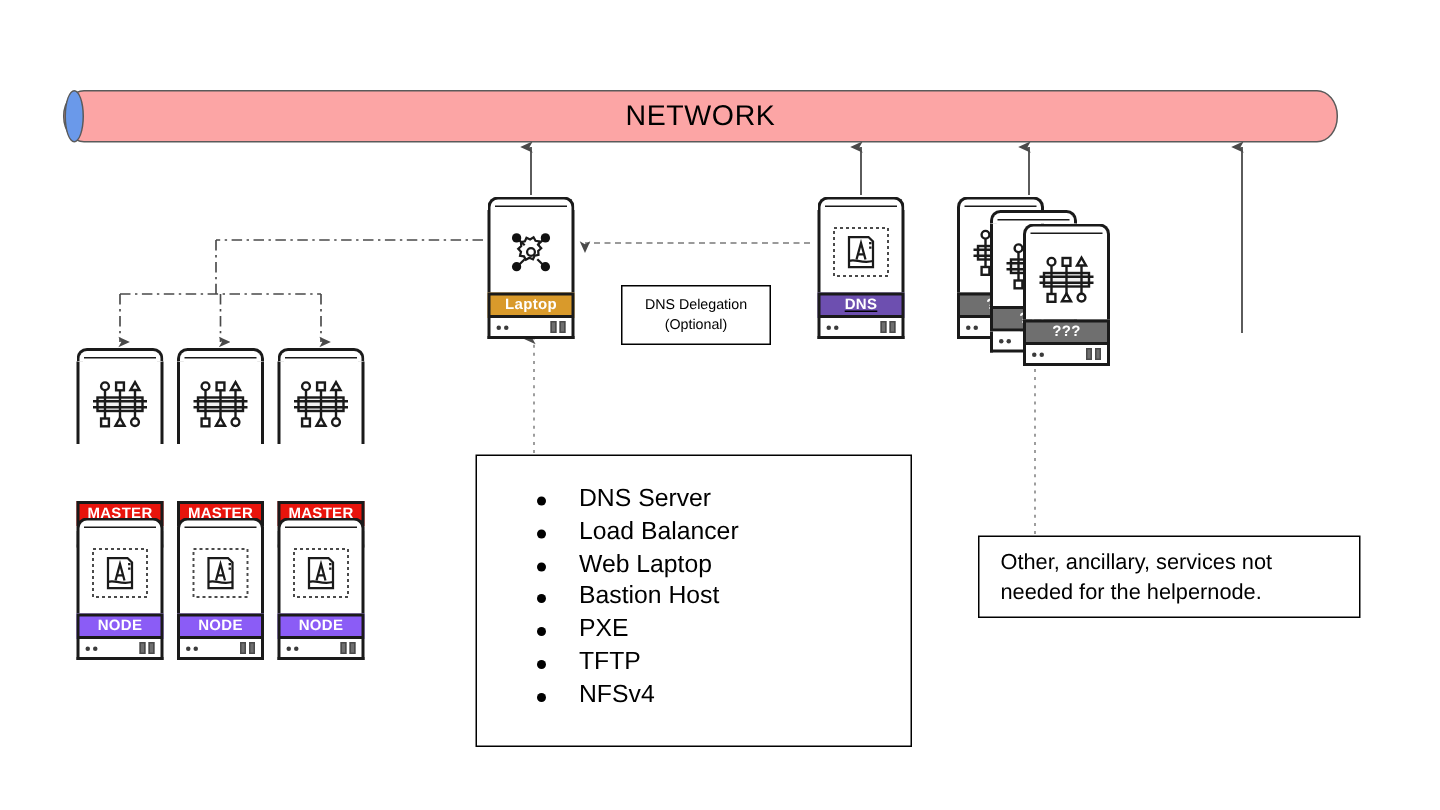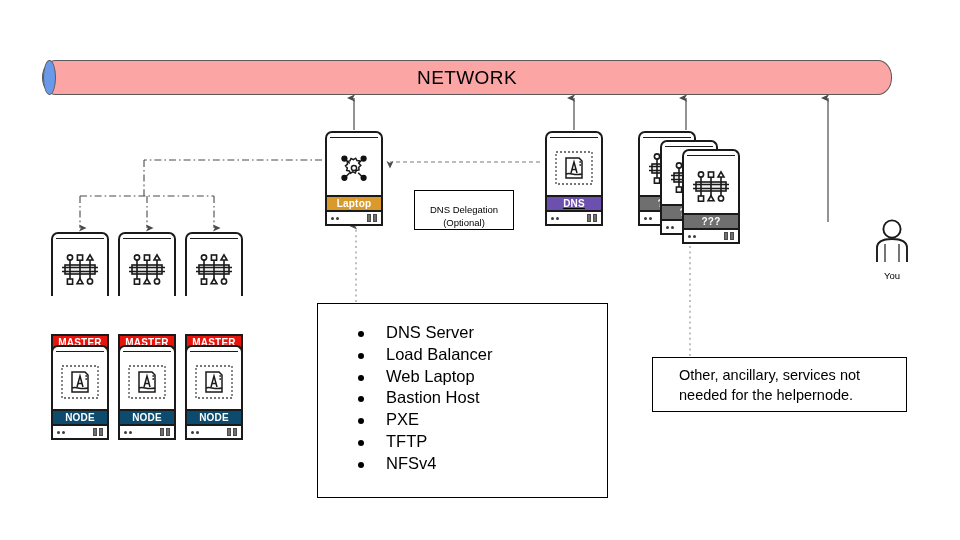--- a/index.html
+++ b/index.html
@@ -58,53 +58,53 @@
     border:2px solid #1a1a1a;border-top:none;background:#fff;
     display:flex;align-items:center;justify-content:space-between;
     padding:0 4px;
   }
   .dots{display:flex;gap:2px;}
   .dots i{width:3px;height:3px;background:#3b3b3b;border-radius:50%;display:block;}
   .bays{display:flex;gap:2px;}
   .bays i{width:4px;height:8px;background:#6f6f6f;display:block;border:1px solid #4a4a4a;box-sizing:border-box;}
 
   .band-master{background:#e8140c;margin-top:38px;}
-  .band-node{background:#0c4a6e;}
+  .band-node{background:#8b5cf6;}
   .band-dns{background:#6d4fb0;}
   .band-helper{background:#d99a2b;}
   .band-unknown{background:#6f6f6f;}
 
   
   .glyph{width:44px;height:42px;display:block;}
 
   
   .box{
     position:absolute;box-sizing:border-box;
     border:1.5px solid #000;background:#fff;
   }
   .dns-deleg{
     left:414px;top:190px;width:100px;height:40px;
-    display:flex;flex-direction:column;align-items:center;justify-content:flex-end;
+    display:flex;flex-direction:column;align-items:center;justify-content:center;
     font-size:9.5px;line-height:13px;text-align:center;
   }
   .svc-box{
     left:317px;top:303px;width:291px;height:195px;padding:14px 0 0 0;
   }
   .svc-list{list-style:none;margin:4px;padding:0 0 0 26px;}
   .svc-list li{
     position:relative;font-size:16.5px;line-height:21.8px;padding-left:38px;
   }
   .svc-list li:before{
     content:"";position:absolute;left:10px;top:9px;
     width:6px;height:6px;border-radius:50%;background:#000;
   }
   .anc-box{
     left:652px;top:357px;width:255px;height:55px;
     display:flex;align-items:center;
-    padding:0 26px;font-size:14.5px;line-height:20px;
+    padding:0 14px;font-size:14.5px;line-height:20px;
   }
 
   
   .laptop-wrap{position:absolute;left:792px;top:218px;width:68px;text-align:center;}
   .person-wrap{position:absolute;left:872px;top:218px;width:40px;text-align:center;}
   .cap-label{font-size:9.5px;margin-top:2px;color:#000;}
 </style>
 </head>
 <body>
 
@@ -511,25 +511,14 @@
       <li>Bastion Host</li>
       <li>PXE</li>
       <li>TFTP</li>
       <li>NFSv4</li>
     </ul>
   </div>
 
   <div class="box anc-box">Other, ancillary, services not needed for the helpernode.</div>
 
 
-  <div class="person-wrap">
-    <svg width="40" height="46" viewBox="0 0 40 46">
-      <g stroke="#1a1a1a" stroke-width="1.9" fill="#fff">
-        <circle cx="20" cy="11" r="8.6"></circle>
-        <path d="M5,44 L5,30 C5,24 11,21 20,21 C29,21 35,24 35,30 L35,44"></path>
-      </g>
-      <line x1="13" y1="26" x2="13" y2="44" stroke="#1a1a1a" stroke-width="1.2"></line>
-      <line x1="27" y1="26" x2="27" y2="44" stroke="#1a1a1a" stroke-width="1.2"></line>
-    </svg>
-    <div class="cap-label">You</div>
-  </div>
 
 </div>
 
 </body></html>

